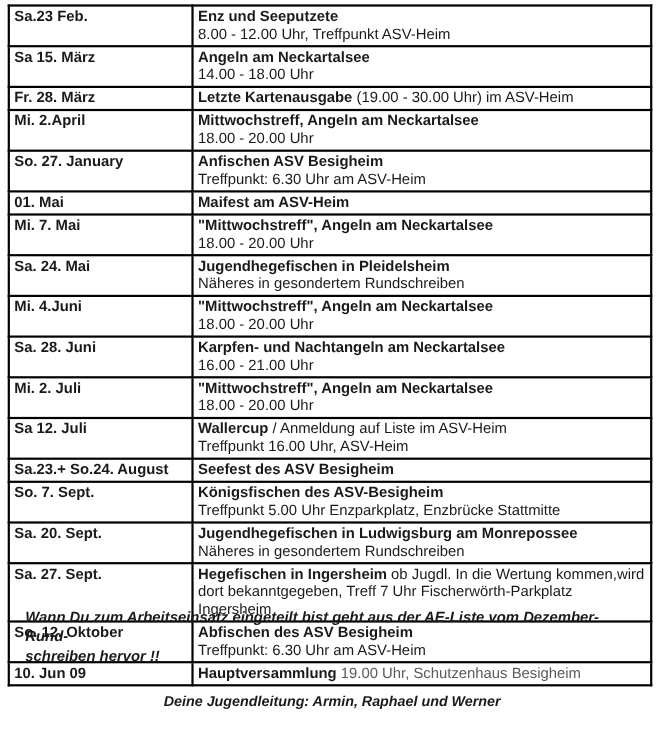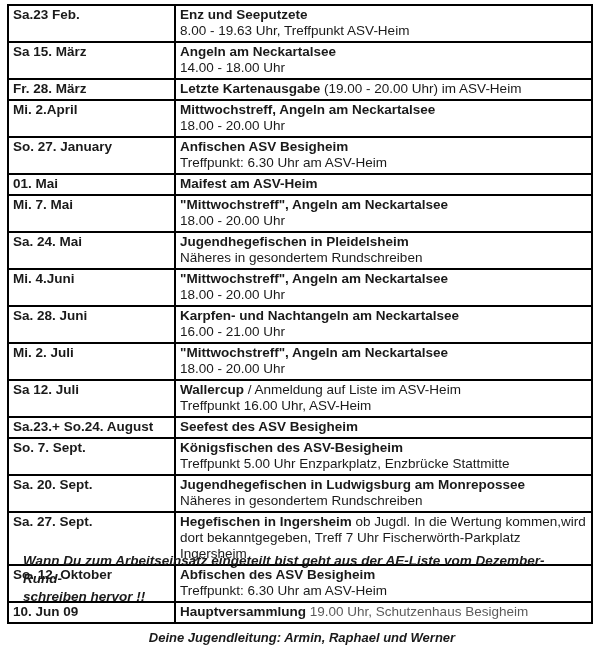--- a/index.html
+++ b/index.html
@@ -82,34 +82,34 @@
 <body>
 
 <div class="page">
 
   <table class="schedule">
     <tbody>
         <tr>
           <td class="date-cell">Sa.23 Feb.</td>
           <td class="event-cell">
             <div><span class="event-title">Enz und Seeputzete</span></div>
-            <div class="event-detail">8.00 - 19.63 Uhr, Treffpunkt ASV-Heim</div>
+            <div class="event-detail">8.00 - 12.00 Uhr, Treffpunkt ASV-Heim</div>
           </td>
         </tr>
         <tr>
           <td class="date-cell">Sa 15. März</td>
           <td class="event-cell">
             <div><span class="event-title">Angeln am Neckartalsee</span></div>
             <div class="event-detail">14.00 - 18.00 Uhr</div>
           </td>
         </tr>
         <tr>
           <td class="date-cell">Fr. 28. März</td>
           <td class="event-cell">
-            <div><span class="event-title">Letzte Kartenausgabe</span><span class="event-rest"> (19.00 - 20.00 Uhr) im ASV-Heim</span></div>
+            <div><span class="event-title">Letzte Kartenausgabe</span><span class="event-rest"> (19.00 - 30.00 Uhr) im ASV-Heim</span></div>
           </td>
         </tr>
         <tr>
           <td class="date-cell">Mi. 2.April</td>
           <td class="event-cell">
             <div><span class="event-title">Mittwochstreff, Angeln am Neckartalsee</span></div>
             <div class="event-detail">18.00 - 20.00 Uhr</div>
           </td>
         </tr>
         <tr>

